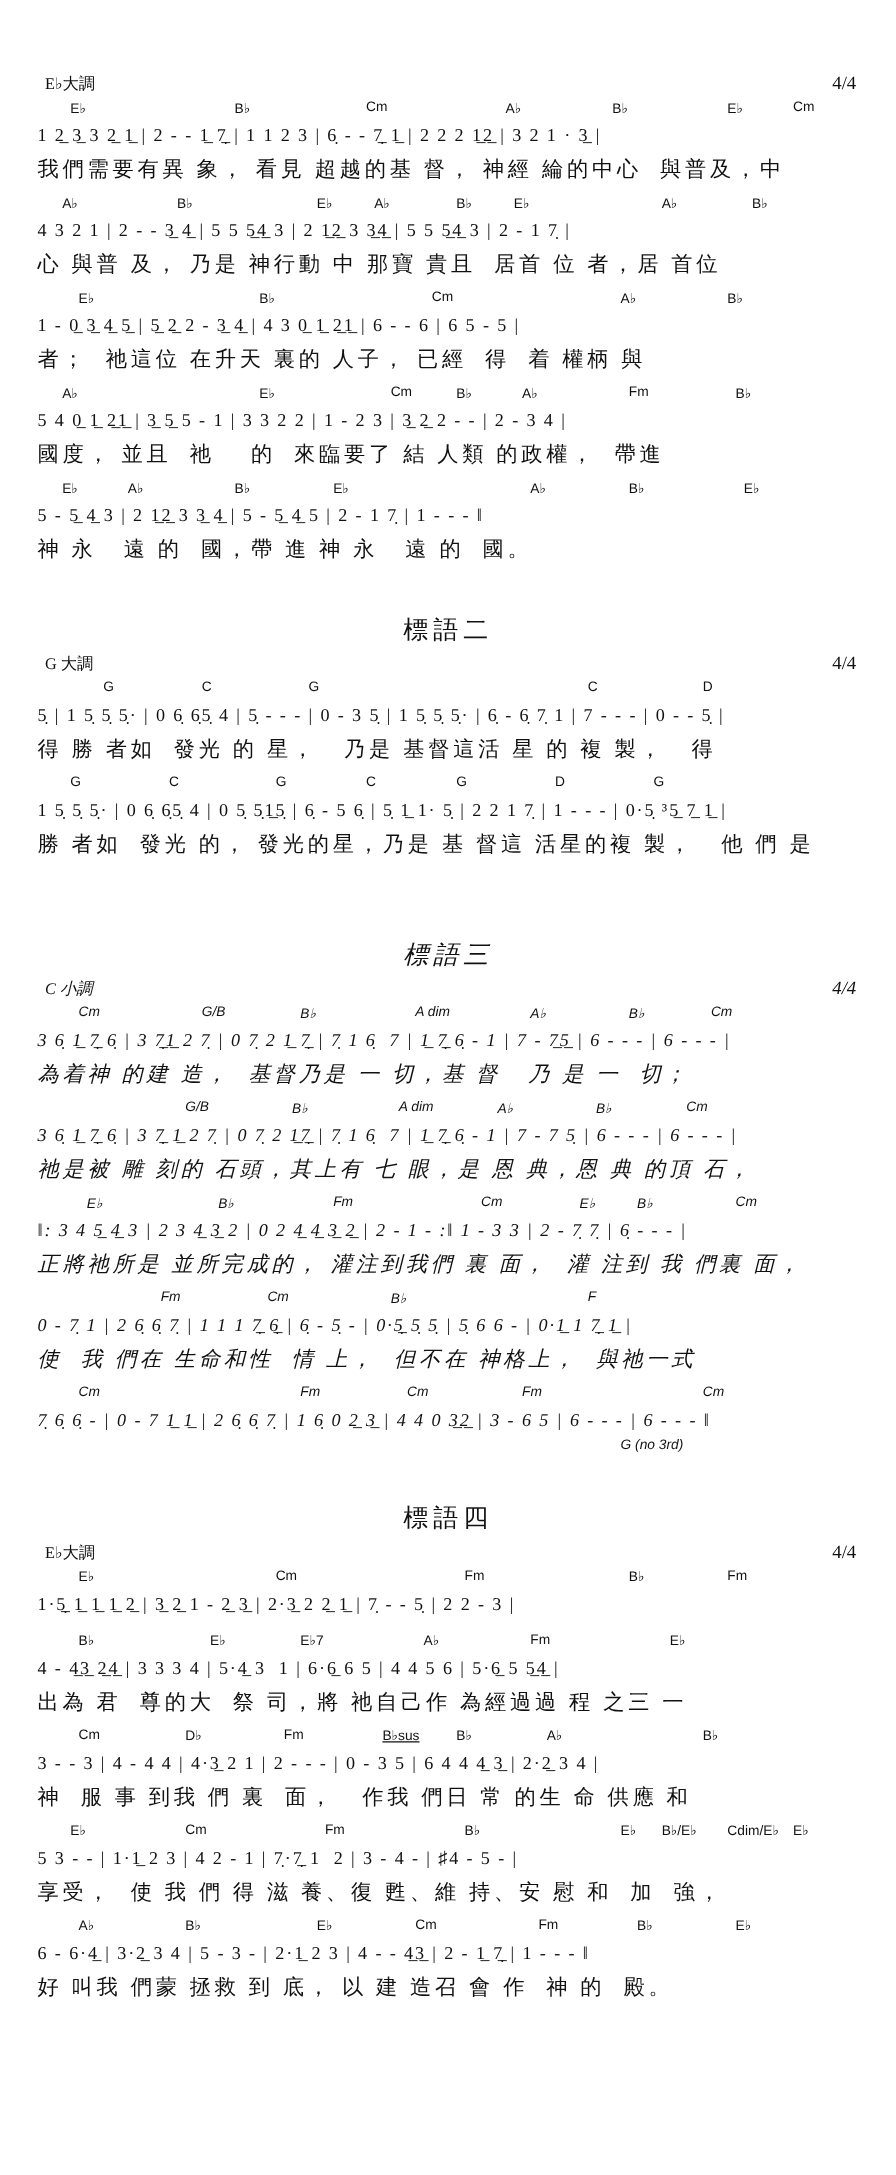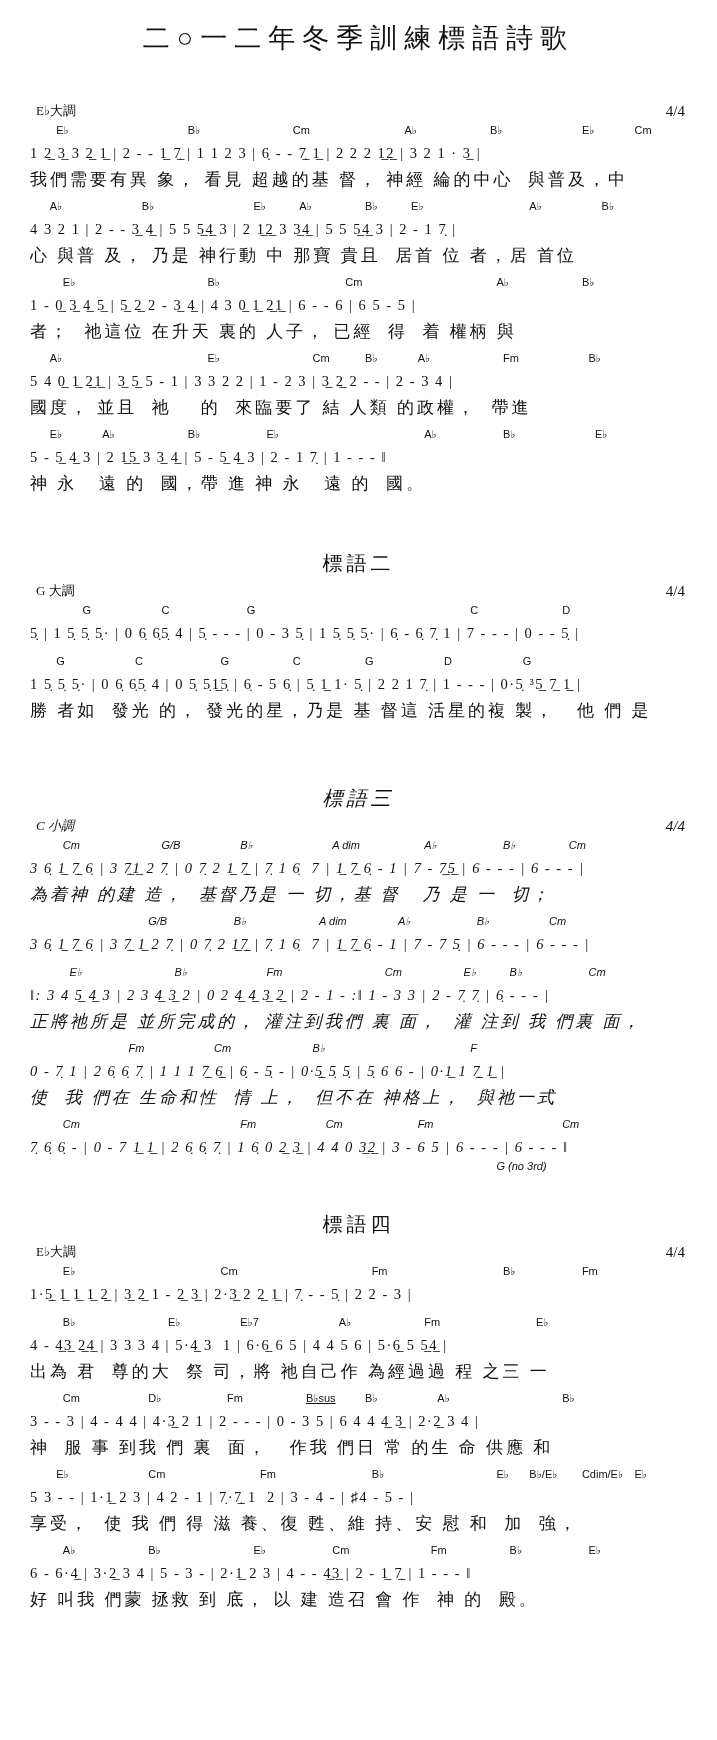--- a/index.html
+++ b/index.html
@@ -13,21 +13,21 @@
   .doc-title {
     text-align:center;
     font-size:27px;
     font-weight:normal;
     letter-spacing:7px;
     margin:8px 0 2px 0;
   }
 
   .song { position:relative; }
   #songs .song:nth-of-type(1) { margin-top:10px; }
-  #songs .song:nth-of-type(2) { margin-top:50px; }
+  #songs .song:nth-of-type(2) { margin-top:34px; }
   #songs .song:nth-of-type(3) { margin-top:58px;font-style:italic; }
   #songs .song:nth-of-type(4) { margin-top:46px; }
 
   .song-head { position:relative; height:54px; margin-bottom:4px; }
   .song-title {
     text-align:center;
     font-size:20px;
     font-weight:normal;
     letter-spacing:4px;
     margin:0;
@@ -54,21 +54,20 @@
     font-size:17px;
     letter-spacing:3px;
     line-height:25px;
     white-space:pre;
   }
 </style>
 </head>
 <body>
 
 <div class="page">
-  <h1 class="doc-title">二○一二年冬季訓練標語詩歌</h1>
   <div id="songs">
   <section class="song">
     <div class="song-head">
       <span class="key">E♭大調</span>
       <span class="time">4/4</span>
     </div>
     <div class="lines">
   <div class="line">
     <div class="chords">
               <span class="chord" style="left: 4%;">E♭</span>
@@ -127,21 +126,21 @@
   <div class="line">
     <div class="chords">
               <span class="chord" style="left: 3%;">E♭</span>
               <span class="chord" style="left: 11%;">A♭</span>
               <span class="chord" style="left: 24%;">B♭</span>
               <span class="chord" style="left: 36%;">E♭</span>
               <span class="chord" style="left: 60%;">A♭</span>
               <span class="chord" style="left: 72%;">B♭</span>
               <span class="chord" style="left: 86%;">E♭</span>
             </div>
-    <div class="notes">5 - 5̲ 4̲ 3 | 2 1̲5̲ 3 3̲ 4̲ | 5 - 5̲ 4̲ 3 | 2 - 1 7̣ | 1 - - - ‖</div>
+    <div class="notes">5 - 5̲ 4̲ 3 | 2 1̲2̲ 3 3̲ 4̲ | 5 - 5̲ 4̲ 5 | 2 - 1 7̣ | 1 - - - ‖</div>
     <div class="lyrics">神 永   遠 的  國，帶 進 神 永   遠 的  國。</div>
   </div>
 </div>
   </section>
 
   <section class="song">
     <div class="song-head">
       <h2 class="song-title">標語二</h2>
       <span class="key">G 大調</span>
       <span class="time">4/4</span>
@@ -149,20 +148,21 @@
     <div class="lines">
   <div class="line">
     <div class="chords">
               <span class="chord" style="left: 8%;">G</span>
               <span class="chord" style="left: 20%;">C</span>
               <span class="chord" style="left: 33%;">G</span>
               <span class="chord" style="left: 67%;">C</span>
               <span class="chord" style="left: 81%;">D</span>
             </div>
     <div class="notes">5̣ | 1 5̣ 5̣ 5̣· | 0 6̣ 6̣5̣ 4 | 5̣ - - - | 0 - 3 5̣ | 1 5̣ 5̣ 5̣· | 6̣ - 6̣ 7̣ 1 | 7 - - - | 0 - - 5̣ |</div>
+    <div class="lyrics">得 勝 者如  發光 的 星，   乃是 基督這活 星 的 複 製，   得</div>
   </div>
 
   <div class="line">
     <div class="chords">
               <span class="chord" style="left: 4%;">G</span>
               <span class="chord" style="left: 16%;">C</span>
               <span class="chord" style="left: 29%;">G</span>
               <span class="chord" style="left: 40%;">C</span>
               <span class="chord" style="left: 51%;">G</span>
               <span class="chord" style="left: 63%;">D</span>
@@ -198,20 +198,21 @@
   <div class="line">
     <div class="chords">
               <span class="chord" style="left: 18%;">G/B</span>
               <span class="chord" style="left: 31%;">B♭</span>
               <span class="chord" style="left: 44%;">A dim</span>
               <span class="chord" style="left: 56%;">A♭</span>
               <span class="chord" style="left: 68%;">B♭</span>
               <span class="chord" style="left: 79%;">Cm</span>
             </div>
     <div class="notes">3 6̣ 1̲ 7̣̲ 6̣ | 3 7̣̲ 1̲ 2 7̣ | 0 7̣ 2 1̲7̣̲ | 7̣ 1 6̣  7 | 1̲ 7̣̲ 6̣ - 1 | 7 - 7 5̣ | 6 - - - | 6 - - - |</div>
+    <div class="lyrics">祂是被 雕 刻的 石頭，其上有 七 眼，是 恩 典，恩 典 的頂 石，</div>
   </div>
 
   <div class="line">
     <div class="chords">
               <span class="chord" style="left: 6%;">E♭</span>
               <span class="chord" style="left: 22%;">B♭</span>
               <span class="chord" style="left: 36%;">Fm</span>
               <span class="chord" style="left: 54%;">Cm</span>
               <span class="chord" style="left: 66%;">E♭</span>
               <span class="chord" style="left: 73%;">B♭</span>

